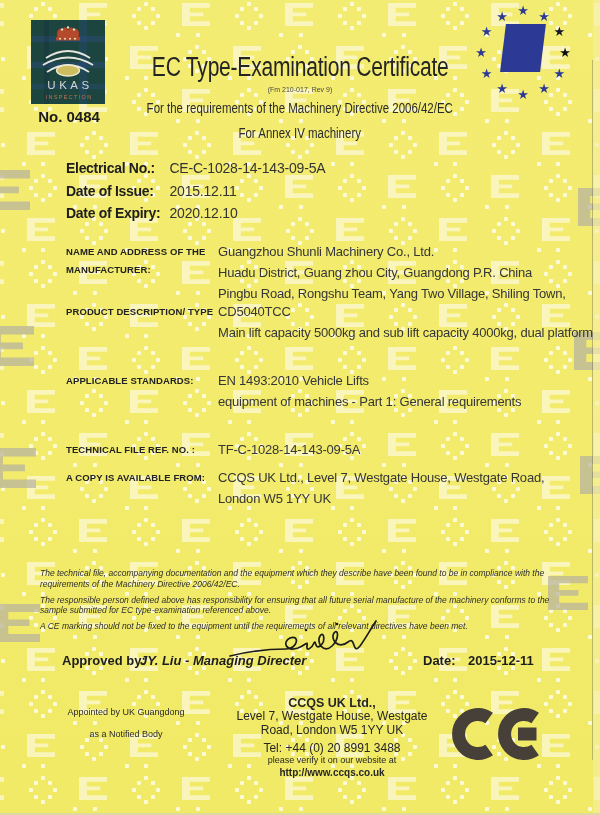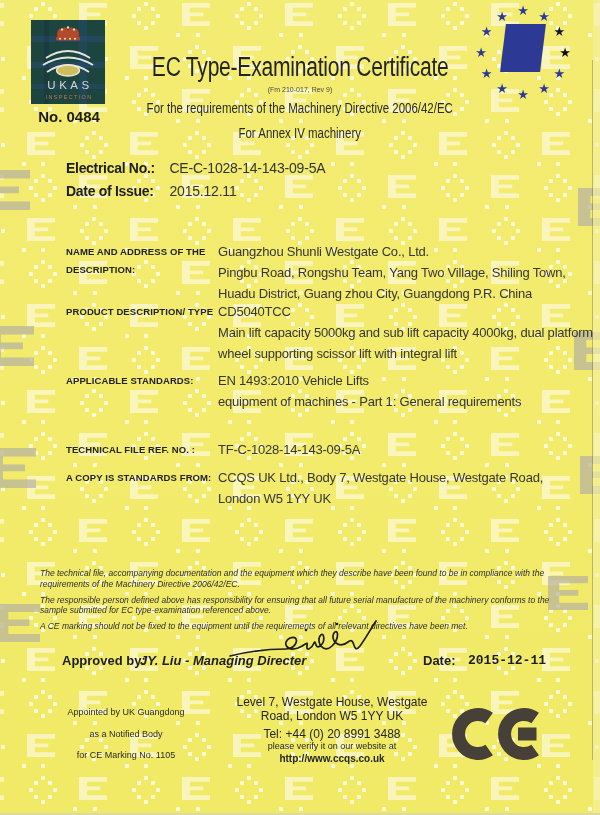--- a/index.html
+++ b/index.html
@@ -1324,41 +1324,44 @@
 
     <div id="cert-info">
       <div class="crow">
         <span class="clab">Electrical No.:</span>
         <span class="cval">CE-C-1028-14-143-09-5A</span>
       </div>
       <div class="crow">
         <span class="clab">Date of Issue:</span>
         <span class="cval">2015.12.11</span>
       </div>
+      <div class="crow">
+        <span class="clab">Date of Expiry:</span>
+        <span class="cval">2020.12.10</span>
+      </div>
     </div>
 
     <div class="dgroup" style="top:241px;">
       <div class="dlab">
         <div>NAME AND ADDRESS OF THE</div>
-        <div>DESCRIPTION:</div>
+        <div>MANUFACTURER:</div>
       </div>
       <div class="dval">
-        <div>Guangzhou Shunli Westgate Co., Ltd.</div>
+        <div>Guangzhou Shunli Machinery Co., Ltd.</div>
+        <div>Huadu District, Guang zhou City, Guangdong P.R. China</div>
         <div>Pingbu Road, Rongshu Team, Yang Two Village, Shiling Town,</div>
-        <div>Huadu District, Guang zhou City, Guangdong P.R. China</div>
       </div>
     </div>
     <div class="dgroup" style="top:301px;">
       <div class="dlab">
         <div>PRODUCT DESCRIPTION/ TYPE</div>
       </div>
       <div class="dval">
         <div>CD5040TCC</div>
         <div>Main lift capacity 5000kg and sub lift capacity 4000kg, dual platform</div>
-        <div>wheel supporting scissor lift with integral lift</div>
       </div>
     </div>
     <div class="dgroup" style="top:370px;">
       <div class="dlab">
         <div>APPLICABLE STANDARDS:</div>
       </div>
       <div class="dval">
         <div>EN 1493:2010 Vehicle Lifts</div>
         <div>equipment of machines - Part 1: General requirements</div>
       </div>
@@ -1366,51 +1369,51 @@
     <div class="dgroup" style="top:439px;">
       <div class="dlab">
         <div>TECHNICAL FILE REF. NO. :</div>
       </div>
       <div class="dval">
         <div>TF-C-1028-14-143-09-5A</div>
       </div>
     </div>
     <div class="dgroup" style="top:467px;">
       <div class="dlab">
-        <div>A COPY IS STANDARDS FROM:</div>
+        <div>A COPY IS AVAILABLE FROM:</div>
       </div>
       <div class="dval">
-        <div>CCQS UK Ltd., Body 7, Westgate House, Westgate Road,</div>
+        <div>CCQS UK Ltd., Level 7, Westgate House, Westgate Road,</div>
         <div>London W5 1YY UK</div>
       </div>
     </div>
 
     <div id="legal">
       <p>The technical file, accompanying documentation and the equipment which they describe have been found to be in compliance with the requirements of the Machinery Directive 2006/42/EC.</p>
       <p>The responsible person defined above has responsibility for ensuring that all future serial manufacture of the machinery conforms to the sample submitted for EC type-examination referenced above.</p>
       <p>A CE marking should not be fixed to the equipment until the requirements of all relevant directives have been met.</p>
     </div>
 
     <div class="aprv" style="left:62px;top:653px;">Approved by:</div>
     <div class="aprv" id="aprv-name" style="left:140px;top:653px;">JY. Liu - Managing Directer</div>
     <svg id="sig" width="150" height="52" viewBox="0 0 150 52">
       <path d="M2,40 C26,34 44,33 58,33 C70,33 72,18 62,22 C54,26 58,36 70,32 C78,29 80,24 79,30 C78,36 84,32 86,27 C88,23 87,34 92,30 C98,26 96,14 92,20 C88,27 96,38 104,30 C112,22 110,12 106,17 C102,23 110,34 120,26 C128,19 124,40 132,30 C138,22 142,14 148,5" fill="none" stroke="#1c1c1c" stroke-width="1.7" stroke-linecap="round"></path>
       <circle cx="78" cy="14" r="1.3" fill="#1c1c1c"></circle>
         <circle cx="109" cy="8" r="1.3" fill="#1c1c1c"></circle>
     </svg>
     <div class="aprv" style="left:423px;top:653px;">Date:</div>
-    <div class="aprv" style="left:468px;top:653px;font-family:Liberation Mono, monospace;">2015-12-11</div>
+    <div class="aprv" style="left:468px;top:653px;">2015-12-11</div>
 
     <div id="foot-left">
       <div>Appointed by UK Guangdong</div>
       <div>as a Notified Body</div>
-      <div>for CE Marking No. 1105</div>
     </div>
 
     <div id="foot-center">
+      <div class="co">CCQS UK Ltd.,</div>
       <div class="adr">Level 7, Westgate House, Westgate</div>
       <div class="adr">Road, London W5 1YY UK</div>
       <div class="tel">Tel: +44 (0) 20 8991 3488</div>
       <div class="nt">please verify it on our website at</div>
       <div class="web">http://www.ccqs.co.uk</div>
     </div>
 
     <svg id="ce-logo" width="92" height="60" viewBox="0 0 92 60" title="CE">
       <path d="M37.2,14 A19.5,19.5 0 1 0 37.2,46" fill="none" stroke="#474038" stroke-width="13"></path>
       <path d="M83.2,14 A19.5,19.5 0 1 0 83.2,46" fill="none" stroke="#474038" stroke-width="13"></path>

